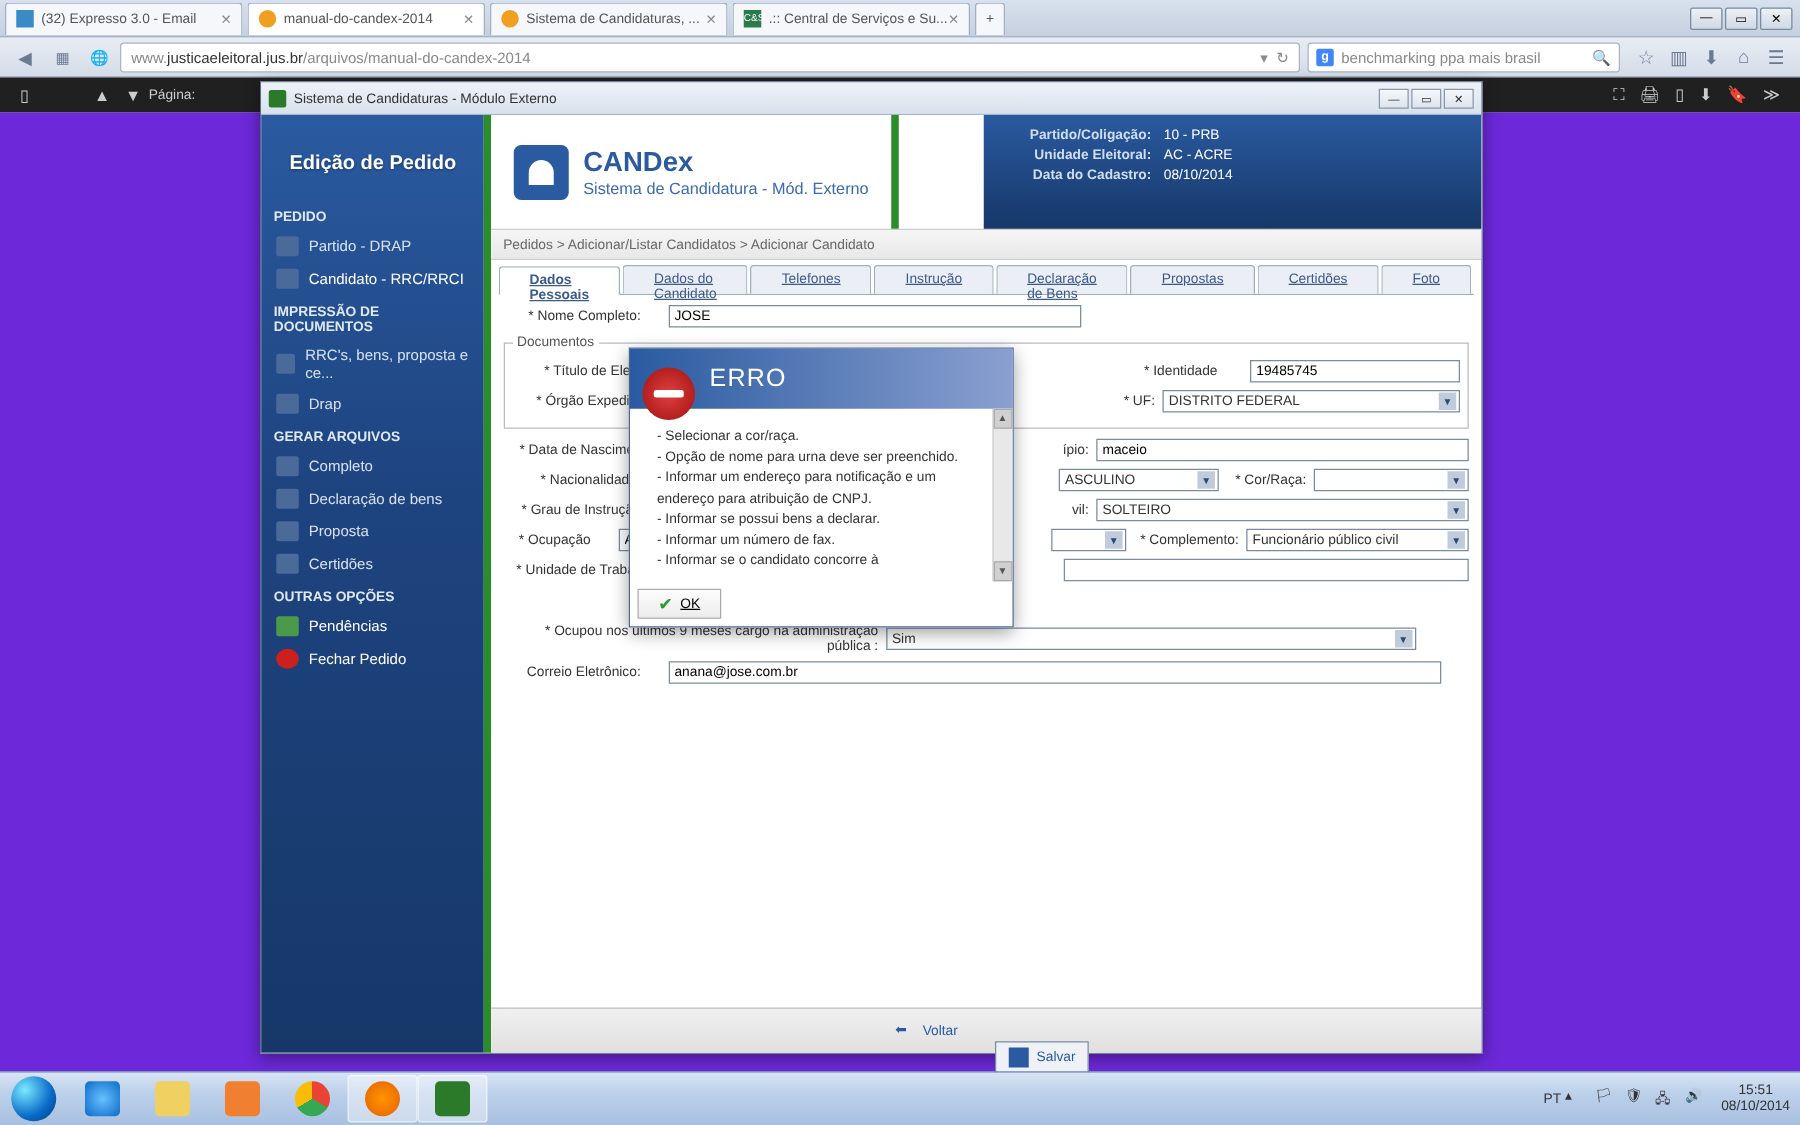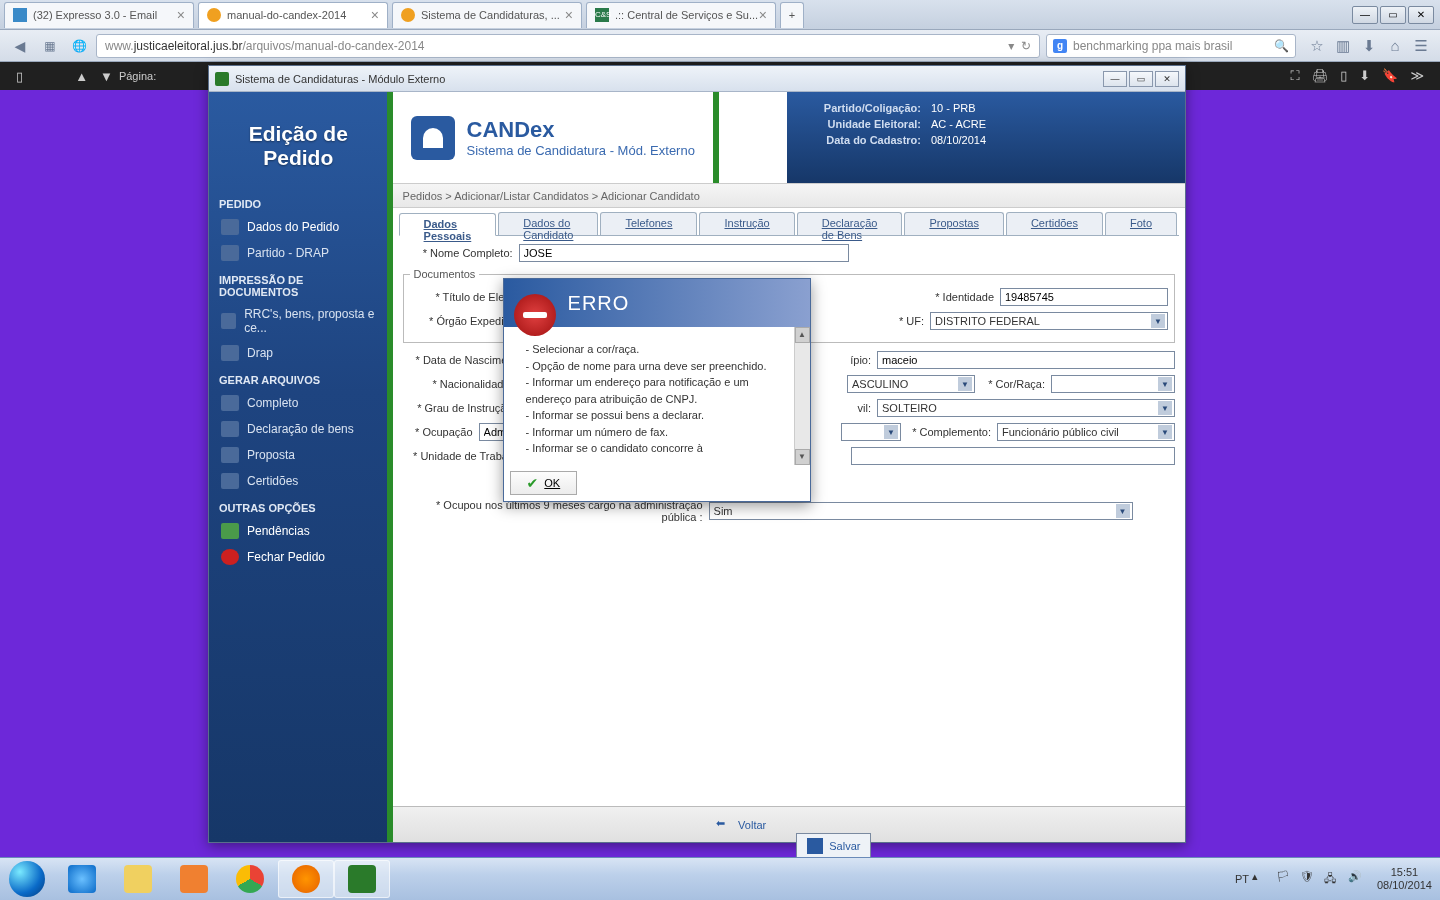--- a/index.html
+++ b/index.html
@@ -32,21 +32,21 @@
 .candex-window { position: absolute; left: 208px; top: -25px; width: 978px; height: 778px; background: #fff; border: 1px solid #5a6f8c; box-shadow: 0 3px 12px rgba(0,0,0,0.4); }
 .cw-title { height: 26px; background: linear-gradient(#eef3f9,#d8e1ed); display: flex; align-items: center; padding: 0 6px; font-size: 11px; color: #333; border-bottom: 1px solid #a8b5c8; }
 .cw-title-icons { margin-left: auto; display: flex; }
 .cw-title-icons .wc2 { width: 24px; height: 16px; border: 1px solid #8a98ad; background: linear-gradient(#f5f8fc,#dde4ed); margin-left: 2px; display: flex; align-items: center; justify-content: center; font-size: 9px; }
 
 .cw-body { display: flex; height: calc(100% - 26px); }
 .cw-side { width: 210px; background: linear-gradient(#2a5aa0,#1e4480 40%,#163768); color: #fff; display: flex; flex-direction: column; }
 .green-strip { width: 6px; background: #2a8c2a; }
 .cw-main { flex: 1; background: #fff; display: flex; flex-direction: column; }
 
-.side-title { font-size: 21px; font-weight: bold; text-align: center; padding: 30px 10px 20px; color: #fff; text-shadow: 0 1px 2px rgba(0,0,0,0.4); }
+.side-title { font-size: 16px; font-weight: bold; text-align: center; padding: 30px 10px 20px; color: #fff; text-shadow: 0 1px 2px rgba(0,0,0,0.4); }
 .side-section { font-size: 11px; font-weight: bold; color: #e0e8f4; padding: 8px 10px 4px; }
 .side-item { display: flex; align-items: center; padding: 5px 12px; font-size: 12px; color: #d8e2f0; }
 .side-item.sel { color: #fff; }
 .side-item .si-icon { width: 18px; height: 16px; background: #4a6a9a; margin-right: 8px; border-radius: 2px; display: inline-block; }
 .side-item .si-icon.red { background: #cc2020; border-radius: 50%; }
 .side-item .si-icon.green { background: #4a9a4a; }
 
 .cw-header { height: 92px; background: #fff; display: flex; border-bottom: 1px solid #ccc; }
 .green-strip2 { width: 6px; background: #2a8c2a; }
 .logo-area { display: flex; align-items: center; padding: 12px 18px; }
@@ -59,21 +59,21 @@
 .info-label { width: 120px; text-align: right; margin-right: 10px; font-weight: bold; color: #d0ddf0; }
 
 .breadcrumb { height: 24px; background: linear-gradient(#f5f5f5,#e8e8e8); border-bottom: 1px solid #ccc; font-size: 11px; color: #666; display: flex; align-items: center; padding: 0 10px; }
 
 .form-tabs { height: 24px; display: flex; border-bottom: 1px solid #a0b0c0; margin: 4px 6px 0; }
 .ftab { padding: 4px 24px; font-size: 11px; background: #ebeff5; border: 1px solid #a0b0c0; border-bottom: none; margin-right: 2px; color: #3a5a8a; border-radius: 3px 3px 0 0; text-decoration: underline; }
 .ftab.active { background: #fff; font-weight: bold; border-bottom: 1px solid #fff; position: relative; top: 1px; }
 
 .form-body { flex: 1; padding: 8px 10px; font-size: 11px; color: #333; position: relative; overflow: hidden; }
 .frow { display: flex; align-items: center; margin-bottom: 6px; }
-.flabel { width: 110px; text-align: right; margin-right: 6px; color: #333; font-size: 11px; }
+.flabel { width: 110px; text-align: right; margin-right: 22px; color: #333; font-size: 11px; }
 .flabel2 { text-align: right; margin-right: 6px; color: #333; font-size: 11px; }
 .finput { height: 18px; border: 1px solid #7a8aa0; background: #fff; padding: 0 4px; font-size: 11px; }
 .fselect { height: 18px; border: 1px solid #7a8aa0; background: #fff; padding: 0 4px; font-size: 11px; display: flex; align-items: center; position: relative; }
 .fselect::after { content: "▼"; position: absolute; right: 2px; top: 1px; width: 14px; height: 14px; background: #c0ccdc; color: #2a4a7a; font-size: 8px; display: flex; align-items: center; justify-content: center; }
 fieldset.docs { border: 1px solid #bbb; padding: 8px 6px 6px; margin-bottom: 8px; }
 fieldset.docs legend { font-size: 11px; color: #555; padding: 0 4px; }
 
 .footer-bar { height: 36px; background: linear-gradient(#f0f0f0,#e0e0e0); border-top: 1px solid #bbb; display: flex; align-items: center; justify-content: center; gap: 20px; }
 .fbtn { display: flex; align-items: center; font-size: 11px; color: #2a5aa0; padding: 4px 10px; }
 .fbtn.salvar { border: 1px solid #7a8aa0; background: #eef2f7; margin-top: 43px; }
@@ -182,27 +182,27 @@
       <div class="cw-title-icons">
         <div class="wc2">—</div>
         <div class="wc2">▭</div>
         <div class="wc2">✕</div>
       </div>
     </div>
     <div class="cw-body">
       <div class="cw-side">
         <div class="side-title">Edição de Pedido</div>
         <div class="side-section">PEDIDO</div>
+        <div class="side-item">
+            <span class="si-icon"></span>
+            <span>Partido - DRAP</span>
+          </div>
         <div class="side-item sel">
             <span class="si-icon"></span>
-            <span>Dados do Pedido</span>
-          </div>
-        <div class="side-item">
-            <span class="si-icon"></span>
-            <span>Partido - DRAP</span>
+            <span>Candidato - RRC/RRCI</span>
           </div>
         <div class="side-section">IMPRESSÃO DE DOCUMENTOS</div>
         <div class="side-item">
             <span class="si-icon"></span>
             <span>RRC's, bens, proposta e ce...</span>
           </div>
         <div class="side-item">
             <span class="si-icon"></span>
             <span>Drap</span>
           </div>
@@ -275,21 +275,21 @@
             <span class="flabel">* Nome Completo:</span>
             <input class="finput" style="width: 330px;" value="JOSE">
           </div>
           <fieldset class="docs">
             <legend>Documentos</legend>
             <div class="frow">
               <span class="flabel">* Título de Eleitor</span>
               <input class="finput" style="width: 140px;">
               <span style="flex:1"></span>
               <span class="flabel2" style="width:80px">* Identidade</span>
-              <input class="finput" style="width: 168px;" value="19485745">
+              <input class="finput" style="width: 168px; margin-left: 20px;" value="19485745">
             </div>
             <div class="frow">
               <span class="flabel">* Órgão Expedidor</span>
               <input class="finput" style="width: 140px;">
               <span style="flex:1"></span>
               <span class="flabel2" style="width:40px">* UF:</span>
               <div class="fselect" style="width:238px">
                   <span>DISTRITO FEDERAL</span>
                 </div>
             </div>
@@ -332,20 +332,24 @@
             <span class="flabel" style="width:120px">* Unidade de Trabalho</span>
             <span style="flex:1"></span>
             <input class="finput" style="width: 324px;">
           </div>
           <div style="height:28px"></div>
           <div class="frow">
             <span class="flabel2" style="width:300px">* Ocupou nos últimos 9 meses cargo na administração pública :</span>
             <div class="fselect" style="width:424px">
                 <span>Sim</span>
               </div>
+          </div>
+          <div class="frow">
+            <span class="flabel">Correio Eletrônico:</span>
+            <input class="finput" style="width: 618px;" value="anana@jose.com.br">
           </div>
 
           <div class="error-dialog">
             <div class="err-head">
               <div class="err-icon"></div>
               <div class="err-title">ERRO</div>
             </div>
             <div class="err-body">
               <div>- Selecionar a cor/raça.</div>
               <div>- Opção de nome para urna deve ser preenchido.</div>

